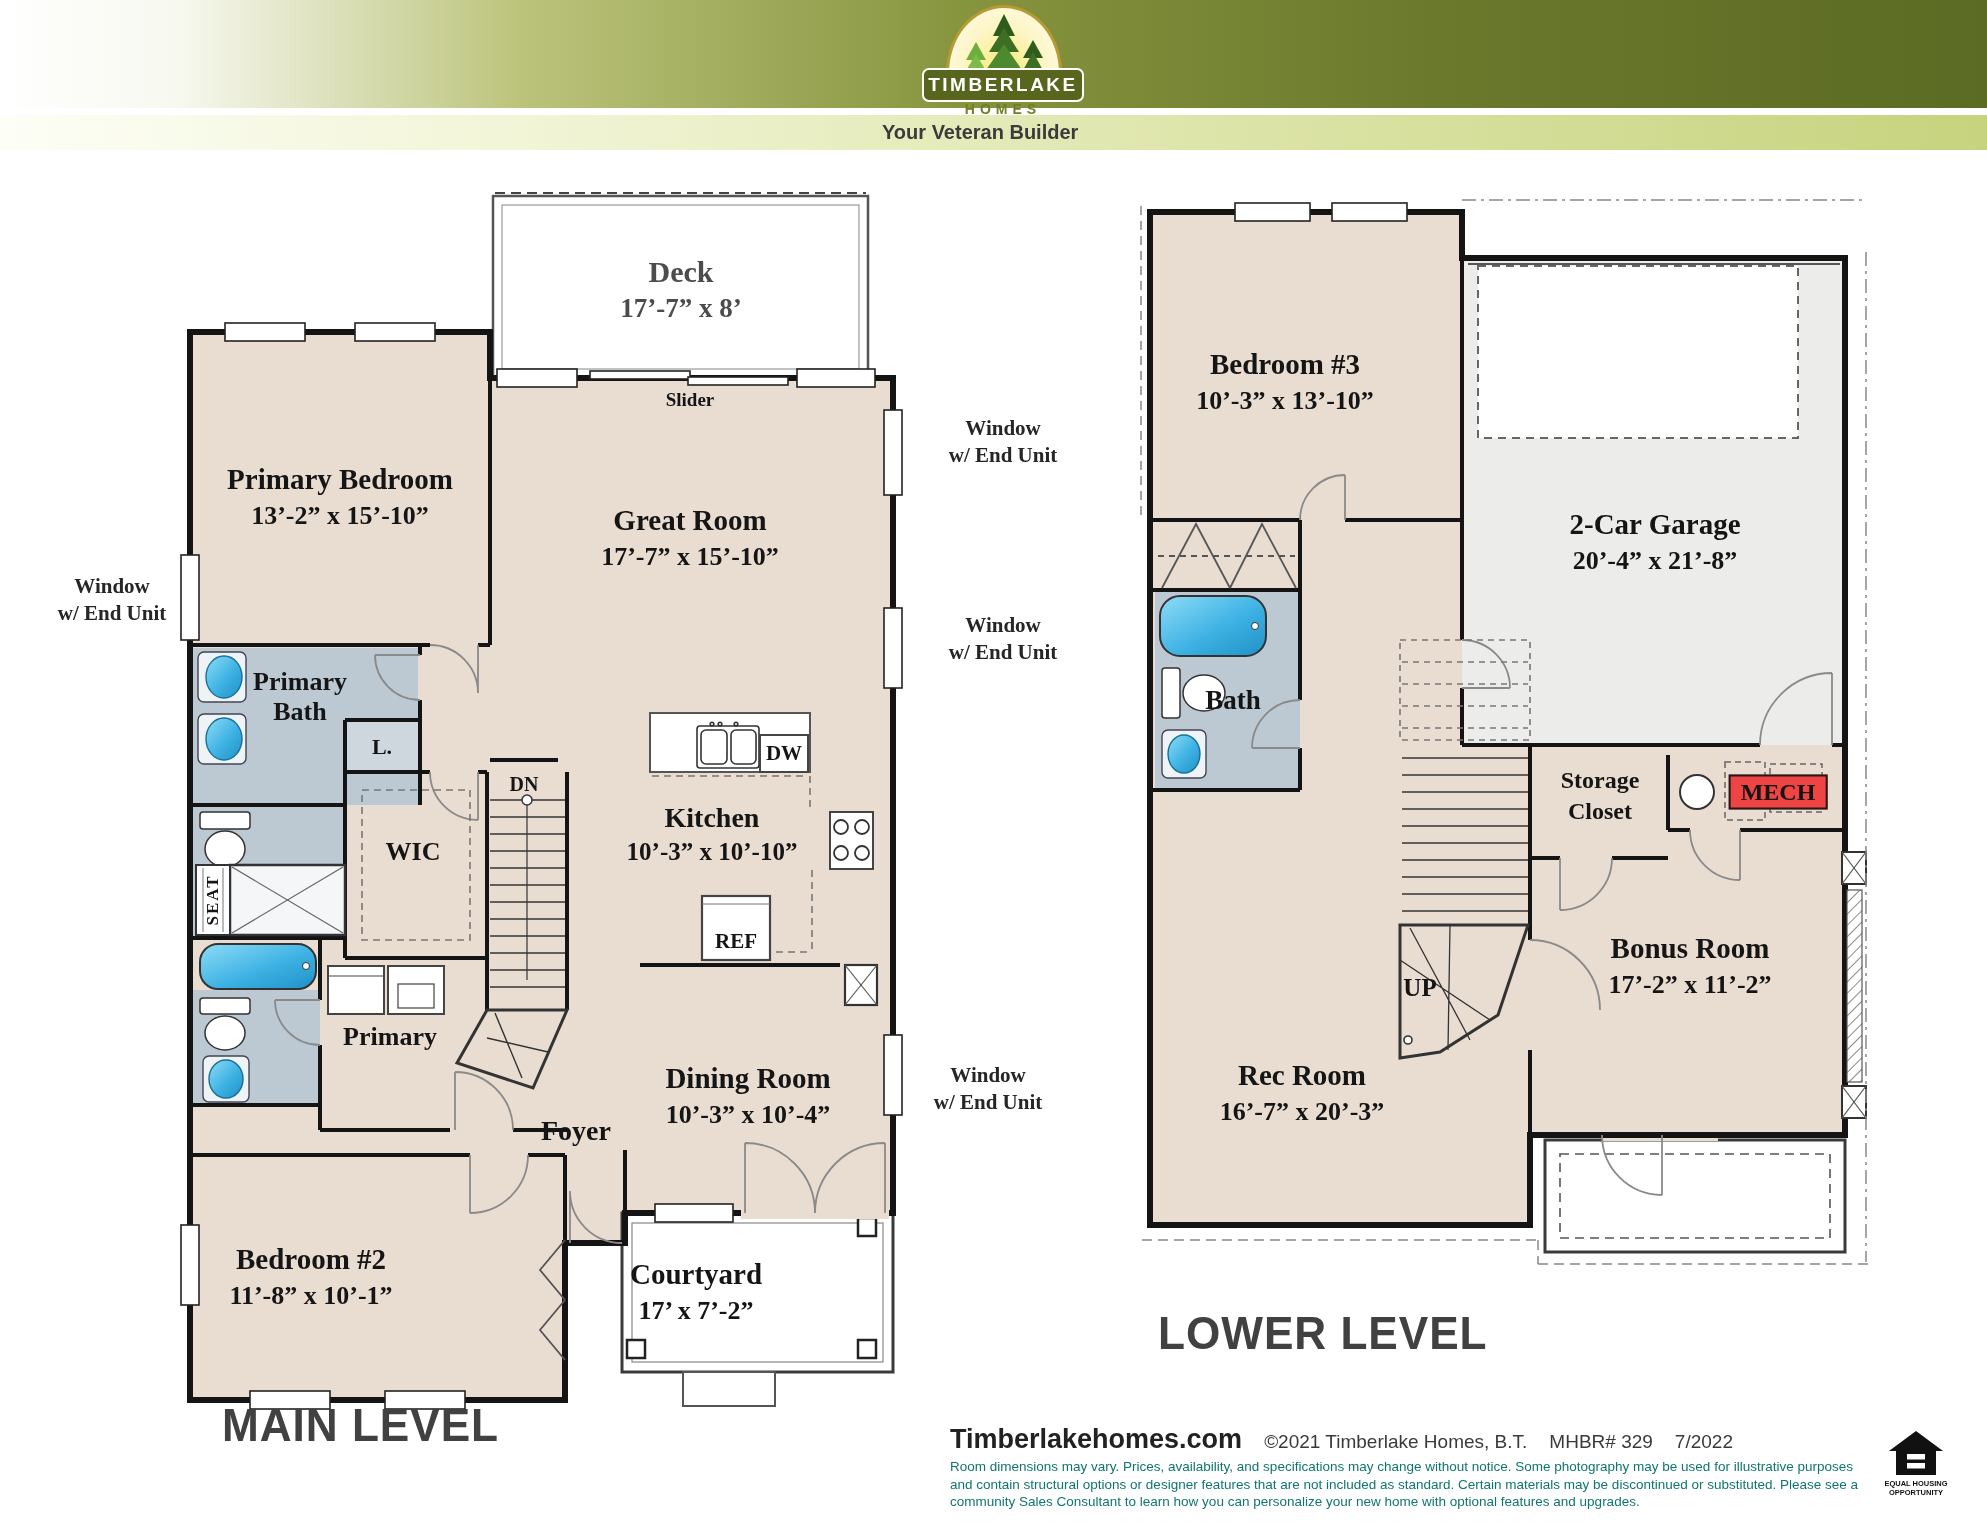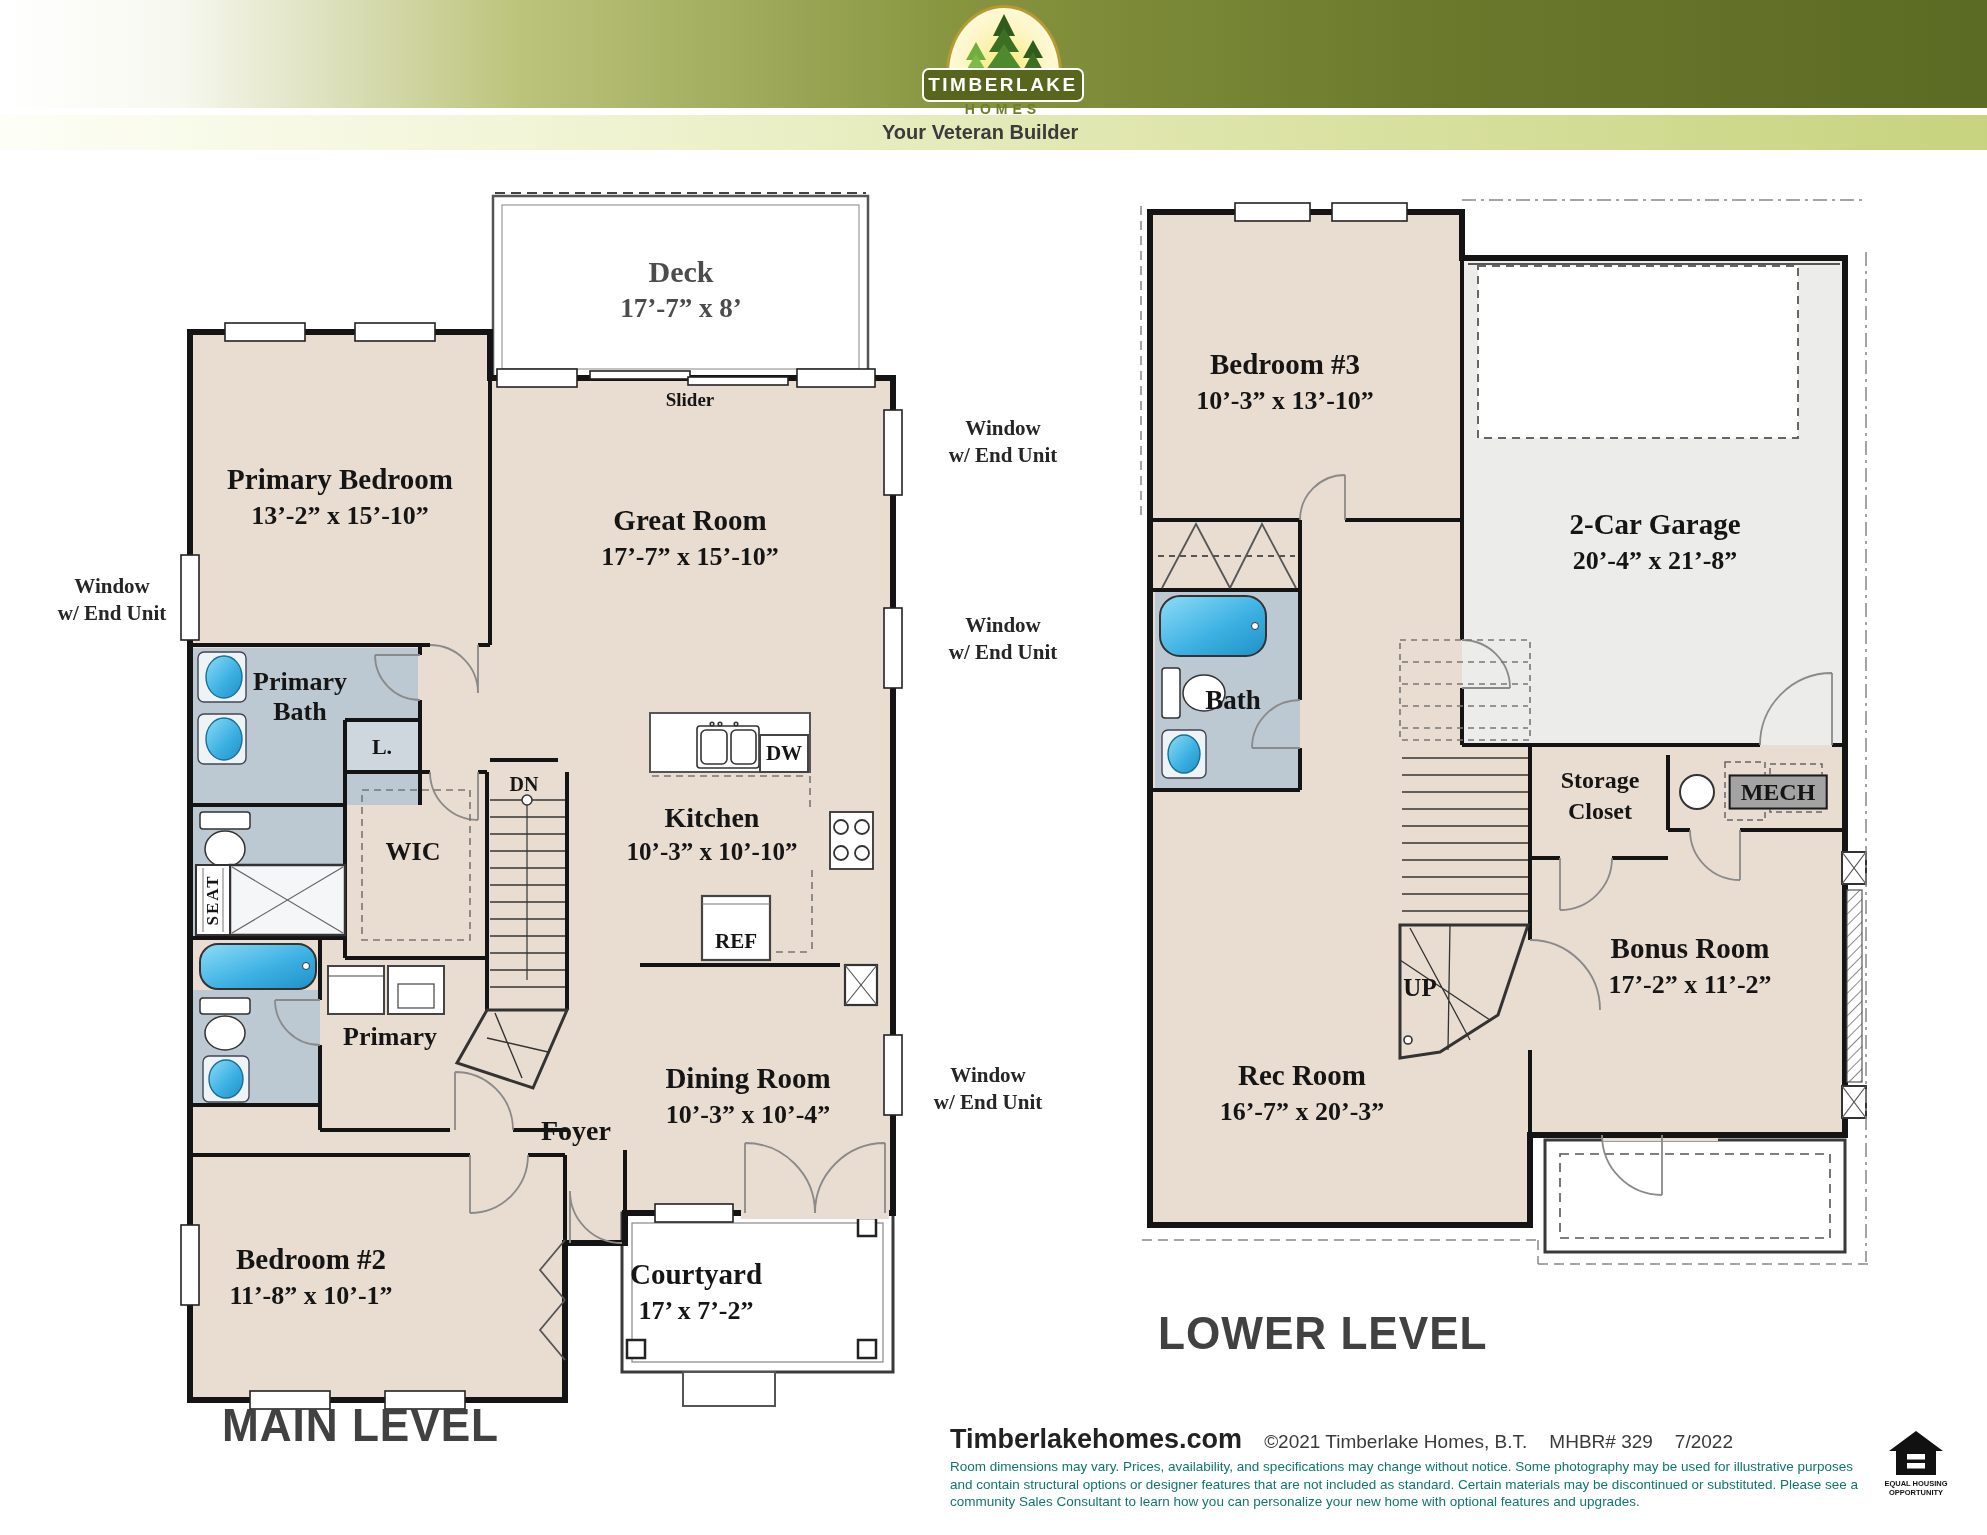--- a/index.html
+++ b/index.html
@@ -28,21 +28,21 @@
        color:#151515;white-space:nowrap;line-height:1.3;}
   .lbl .nm{font-size:29px;margin-top:22px;}
   .lbl .dm{font-size:26px;}
   .lbl-gray .nm{color:#4c4c4c;font-size:30px;}
   .lbl-gray .dm{color:#4c4c4c;font-size:27px;}
   .sm{position:absolute;transform:translate(-50%,-50%);font-weight:bold;font-size:21px;color:#151515;white-space:nowrap;}
   .note{position:absolute;transform:translate(-50%,-50%);font-weight:bold;font-size:21px;color:#262626;
         text-align:center;line-height:1.3;white-space:nowrap;}
   .level-title{position:absolute;font-family:"Liberation Sans",sans-serif;font-weight:bold;
         font-size:46px;color:#414141;letter-spacing:1px;transform:scaleX(.96);transform-origin:left;}
-  .mech-box{position:absolute;transform:translate(-50%,-50%);border:2.5px solid #1c1c1c;background:#a3a3a3;
+  .mech-box{position:absolute;transform:translate(-50%,-50%);border:2.5px solid #1c1c1c;background:#ef4444;
         padding:2px 10px;font-weight:bold;font-size:24px;color:#151515;}
   .rot{transform:translate(-50%,-50%) rotate(-90deg);letter-spacing:2px;font-size:17px;}
   
   .site-row{position:absolute;left:950px;top:1424px;display:flex;align-items:baseline;gap:22px;
         font-family:"Liberation Sans",sans-serif;}
   .site{font-weight:bold;font-size:27px;color:#222;}
   .meta{font-size:19px;color:#3a3a3a;}
   .disclaimer{position:absolute;left:950px;top:1458px;width:915px;font-family:"Liberation Sans",sans-serif;
         font-size:13.5px;line-height:1.3;color:#0f766e;}
   .bright-box{position:absolute;left:0;top:1526px;width:238px;height:80px;background:#6a6a6a;margin-top:36px;}

